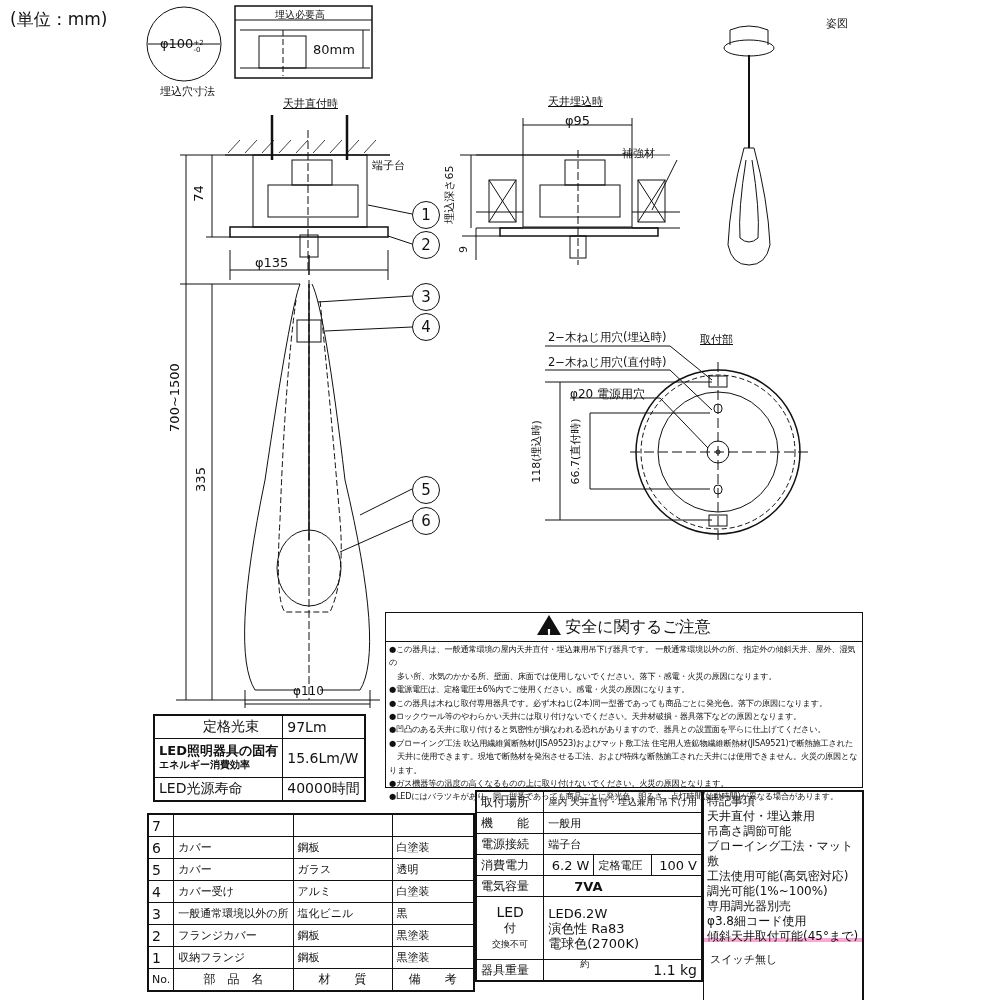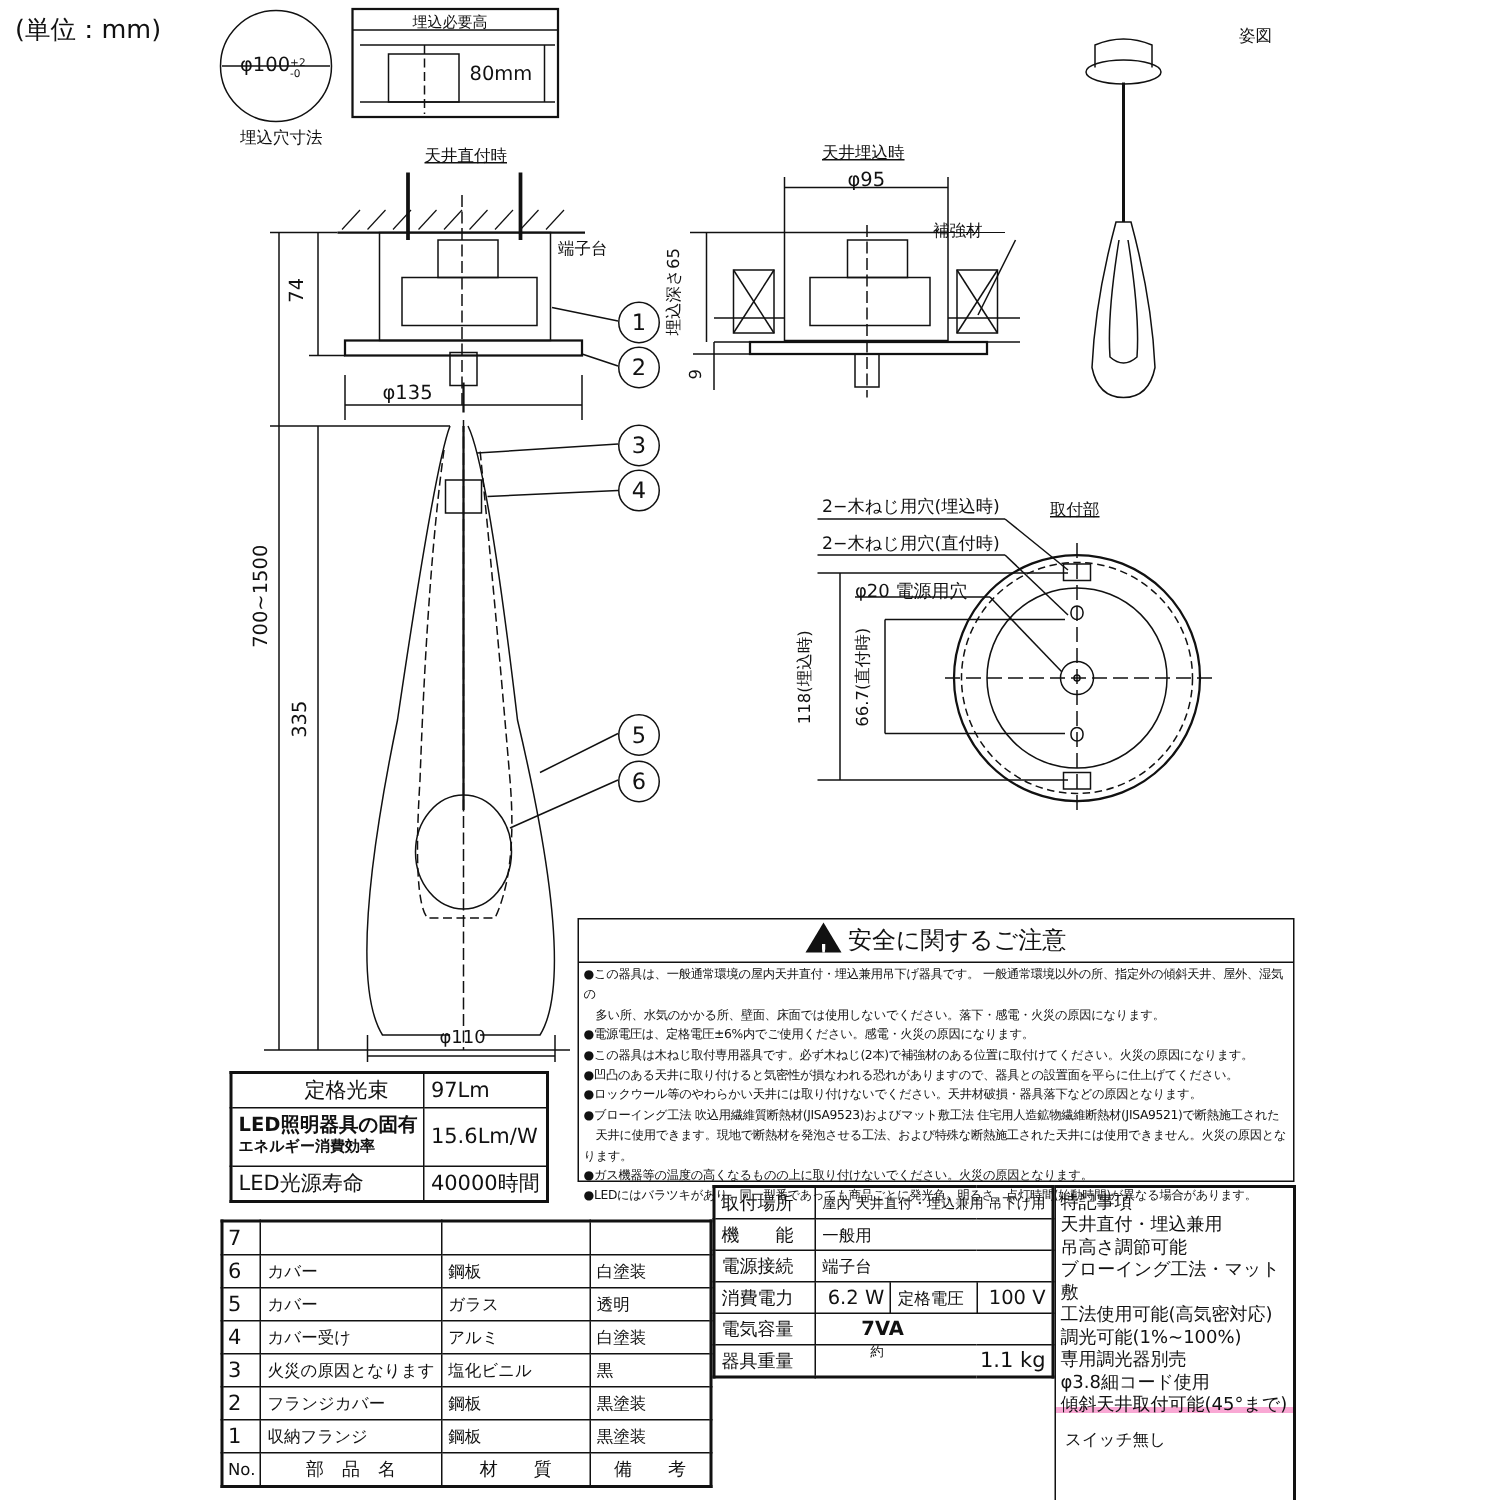--- a/index.html
+++ b/index.html
@@ -194,23 +194,23 @@
 <div class="abs lbl" style="left:570px;top:386px;font-size:12px;">φ20 電源用穴</div>
 <div class="abs lbl" style="left:505px;top:444px;transform:rotate(-90deg);">118(埋込時)</div>
 <div class="abs lbl" style="left:542px;top:444px;transform:rotate(-90deg);">66.7(直付時)</div>
 
 <div class="abs safety">
   <div class="title"><span class="tri"></span><span>安全に関するご注意</span></div>
   <div class="body">
     <div>●この器具は、一般通常環境の屋内天井直付・埋込兼用吊下げ器具です。 一般通常環境以外の所、指定外の傾斜天井、屋外、湿気の</div>
     <div>　多い所、水気のかかる所、壁面、床面では使用しないでください。落下・感電・火災の原因になります。</div>
     <div>●電源電圧は、定格電圧±6%内でご使用ください。感電・火災の原因になります。</div>
-    <div>●この器具は木ねじ取付専用器具です。必ず木ねじ(2本)で補強材のある位置に取付けてください。火災の原因になります。</div>
+    <div>●この器具は木ねじ取付専用器具です。必ず木ねじ(2本)同一型番であっても商品ごとに発光色。落下の原因になります。</div>
+    <div>●ロックウール等のやわらかい天井には取り付けないでください。天井材破損・器具落下などの原因となります。</div>
     <div>●凹凸のある天井に取り付けると気密性が損なわれる恐れがありますので、器具との設置面を平らに仕上げてください。</div>
-    <div>●ロックウール等のやわらかい天井には取り付けないでください。天井材破損・器具落下などの原因となります。</div>
     <div>●ブローイング工法 吹込用繊維質断熱材(JISA9523)およびマット敷工法 住宅用人造鉱物繊維断熱材(JISA9521)で断熱施工された</div>
     <div>　天井に使用できます。現地で断熱材を発泡させる工法、および特殊な断熱施工された天井には使用できません。火災の原因となります。</div>
     <div>●ガス機器等の温度の高くなるものの上に取り付けないでください。火災の原因となります。</div>
     <div>●LEDにはバラツキがあり、同一型番であっても商品ごとに発光色、明るさ、点灯時間(始動時間)が異なる場合があります。</div>
   </div>
 </div>
 
 <table class="spec">
   <tbody>
       <tr>
@@ -252,21 +252,21 @@
         <td>透明</td>
       </tr>
   <tr>
         <td class="no">4</td>
         <td>カバー受け</td>
         <td>アルミ</td>
         <td>白塗装</td>
       </tr>
   <tr>
         <td class="no">3</td>
-        <td>火災の原因となります</td>
+        <td>一般通常環境以外の所</td>
         <td>塩化ビニル</td>
         <td>黒</td>
       </tr>
   <tr>
         <td class="no">2</td>
         <td>フランジカバー</td>
         <td>鋼板</td>
         <td>黒塗装</td>
       </tr>
   <tr>
@@ -301,20 +301,32 @@
   <tr>
         <td class="h">消費電力</td>
         <td style="font-size:13px;text-align:right;">6.2 W</td>
         <td style="font-size:11px;margin-top:40px;">定格電圧</td>
         <td style="font-size:13px;text-align:right;">100 V</td>
       </tr>
   <tr>
         <td class="h">電気容量</td>
         <td colspan="3" style="font-size:13px;padding-left:30px;font-weight:bold;">7VA</td>
       </tr>
+  <tr>
+    <td class="h" style="text-align:center;height:62px;line-height:16px;">
+          <div style="font-size:14px;">LED</div>
+          <div>付</div>
+          <div style="font-size:9px;">交換不可</div>
+        </td>
+    <td colspan="3" style="font-size:13px;line-height:15px;">
+          <div>LED6.2W</div>
+          <div>演色性 Ra83</div>
+          <div>電球色(2700K)</div>
+        </td>
+  </tr>
   <tr>
         <td class="h">器具重量</td>
         <td colspan="3" style="position:relative;font-size:14px;text-align:right;"><span style="position:absolute;left:36px;top:-2px;font-size:9px;">約</span><span>1.1 kg</span></td>
       </tr>
 </tbody>
   </table>
 
 <div class="abs special">
   <div class="notes">
     <div>特記事項</div>

